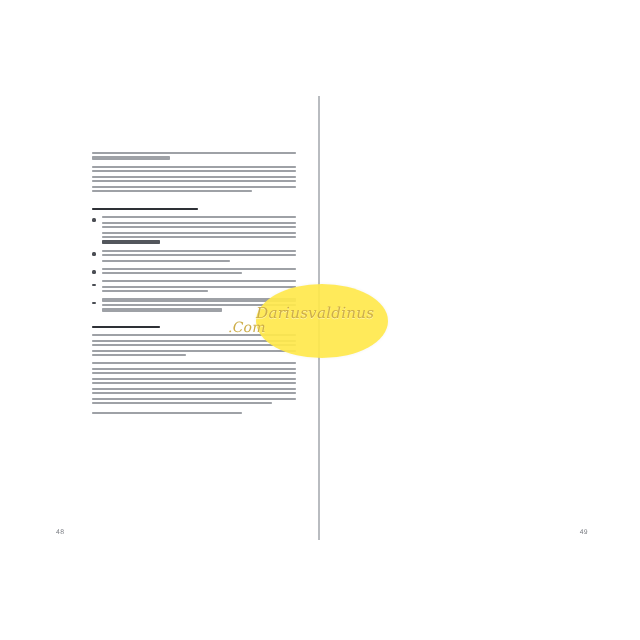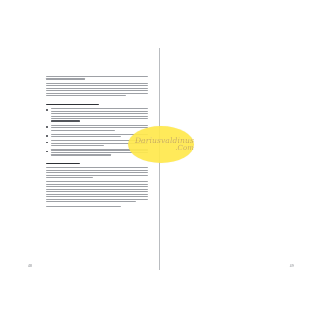--- a/index.html
+++ b/index.html
@@ -71,29 +71,29 @@
     font-size: 3.4px;
     letter-spacing: .2px;
     color: #7b7e84;
   }
   .folio-left  { left: 28px; }
   .folio-right { right: 26px; }
 
   
   .watermark {
     position: absolute;
-    left: 128px; top: 126px;
+    left: 128px; top: 142px;
     width: 66px; height: 37px;
     background: #ffe94d;
     border-radius: 50%;
     opacity: .92;
     z-index: 9;
     display: flex;
     flex-direction: column;
-    align-items: flex-end;
+    align-items: flex-start;
     justify-content: center;
     box-shadow: 0 0 2px rgba(0,0,0,.06);
   }
   .watermark span {
     font-family: "DejaVu Serif", serif;
     font-style: italic;
     font-size: 7.6px;
     color: #c9a73a;
     letter-spacing: .1px;
     line-height: 1.02;

